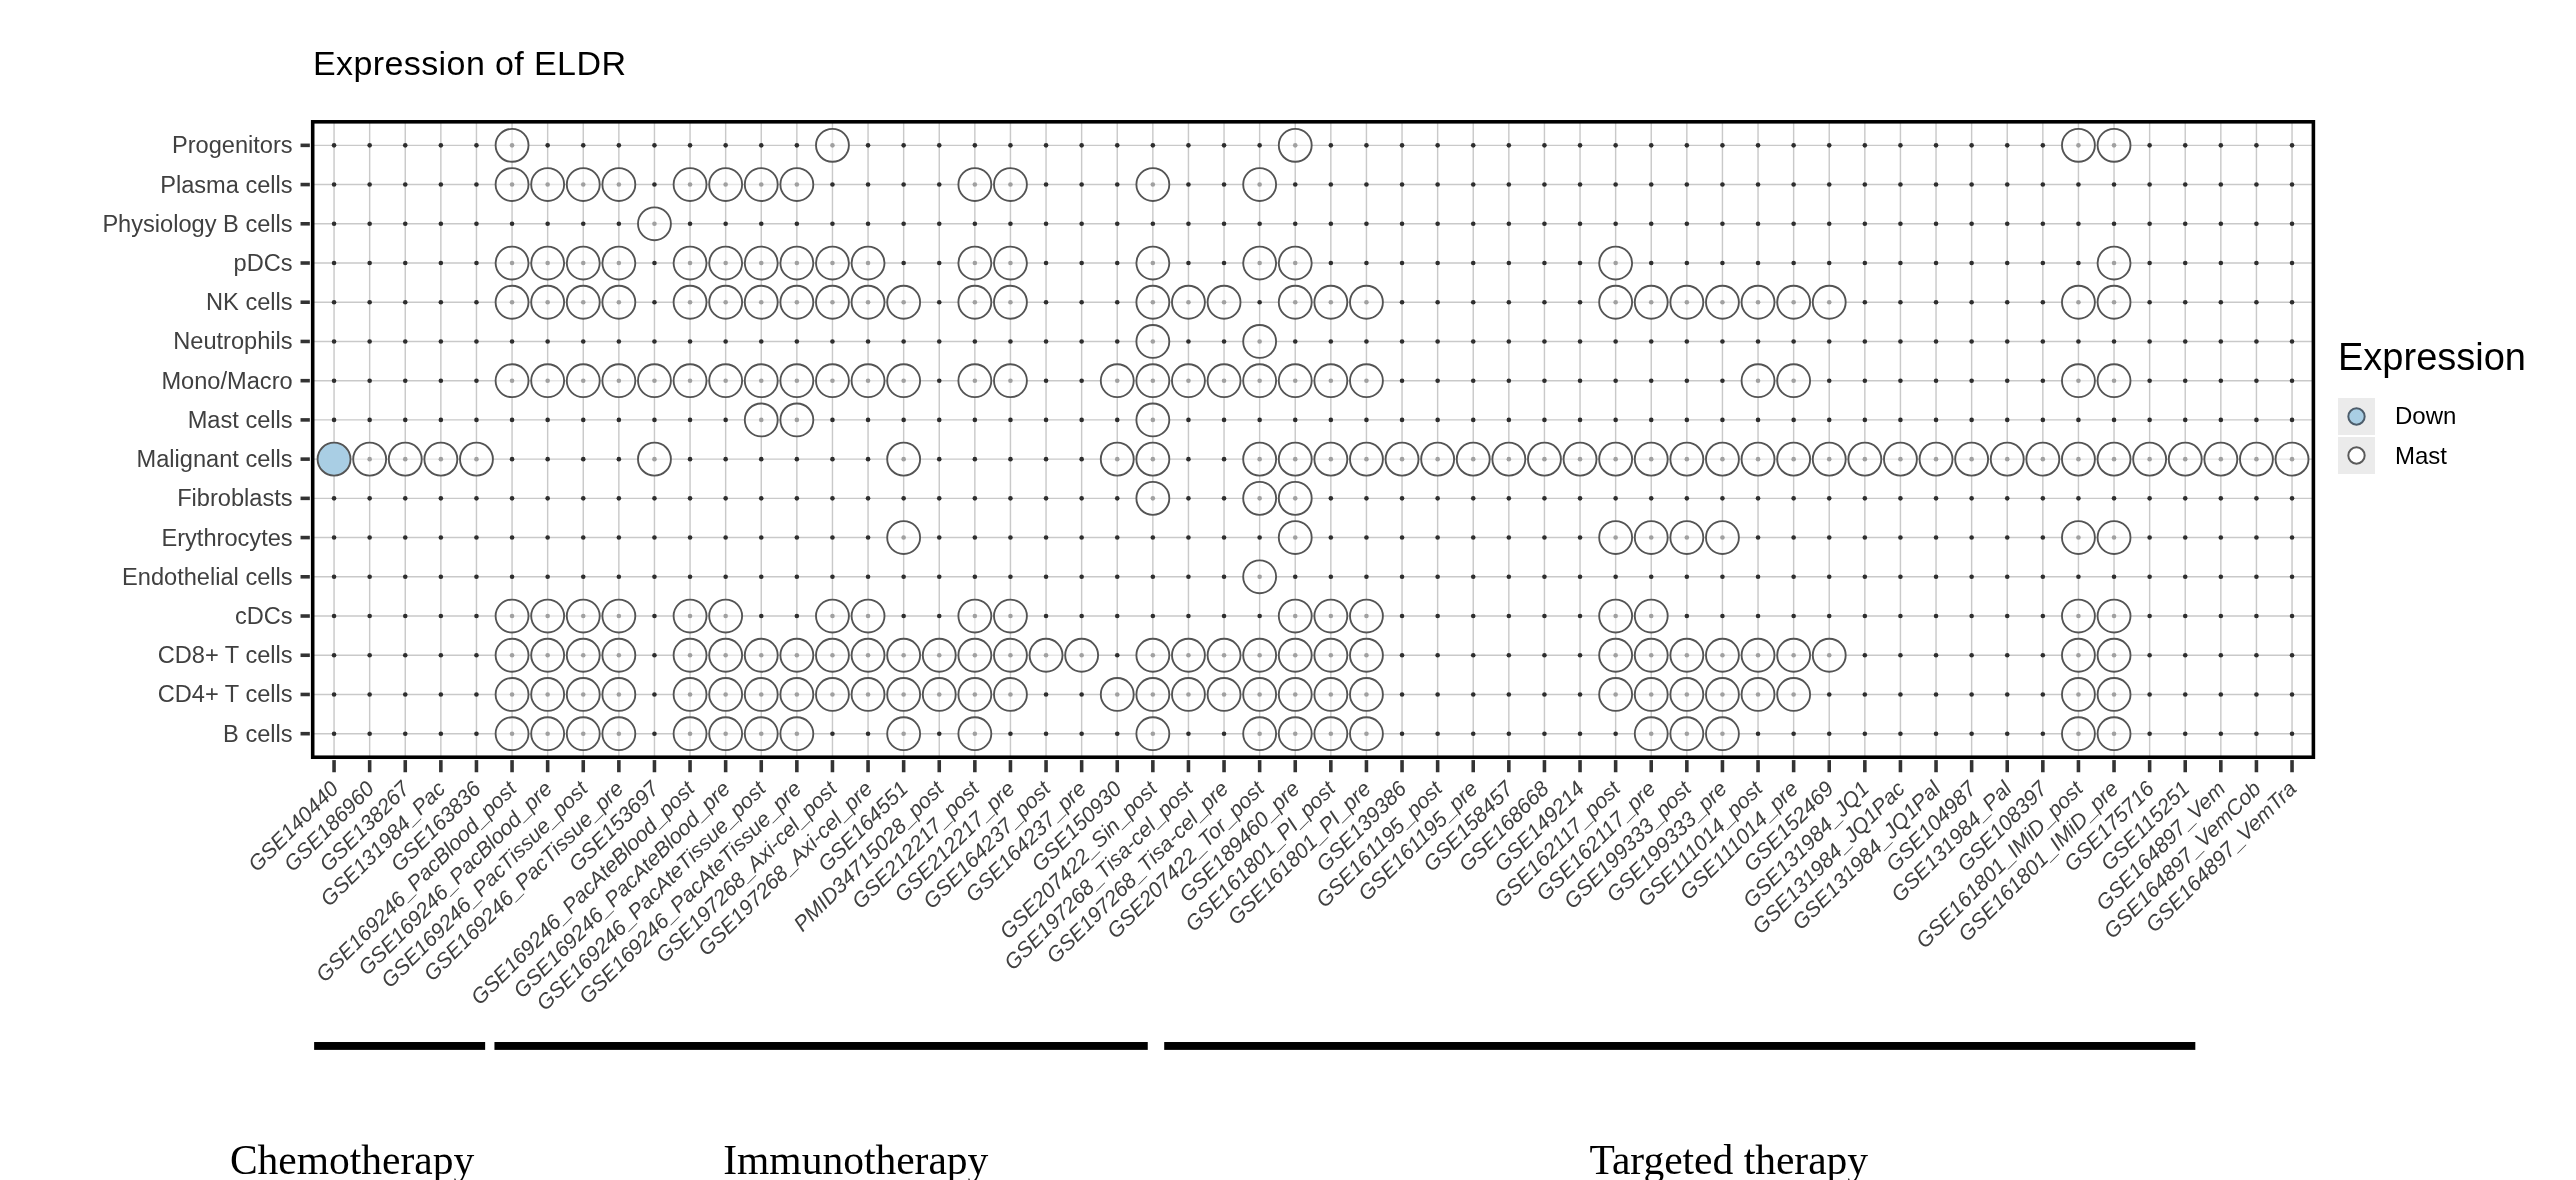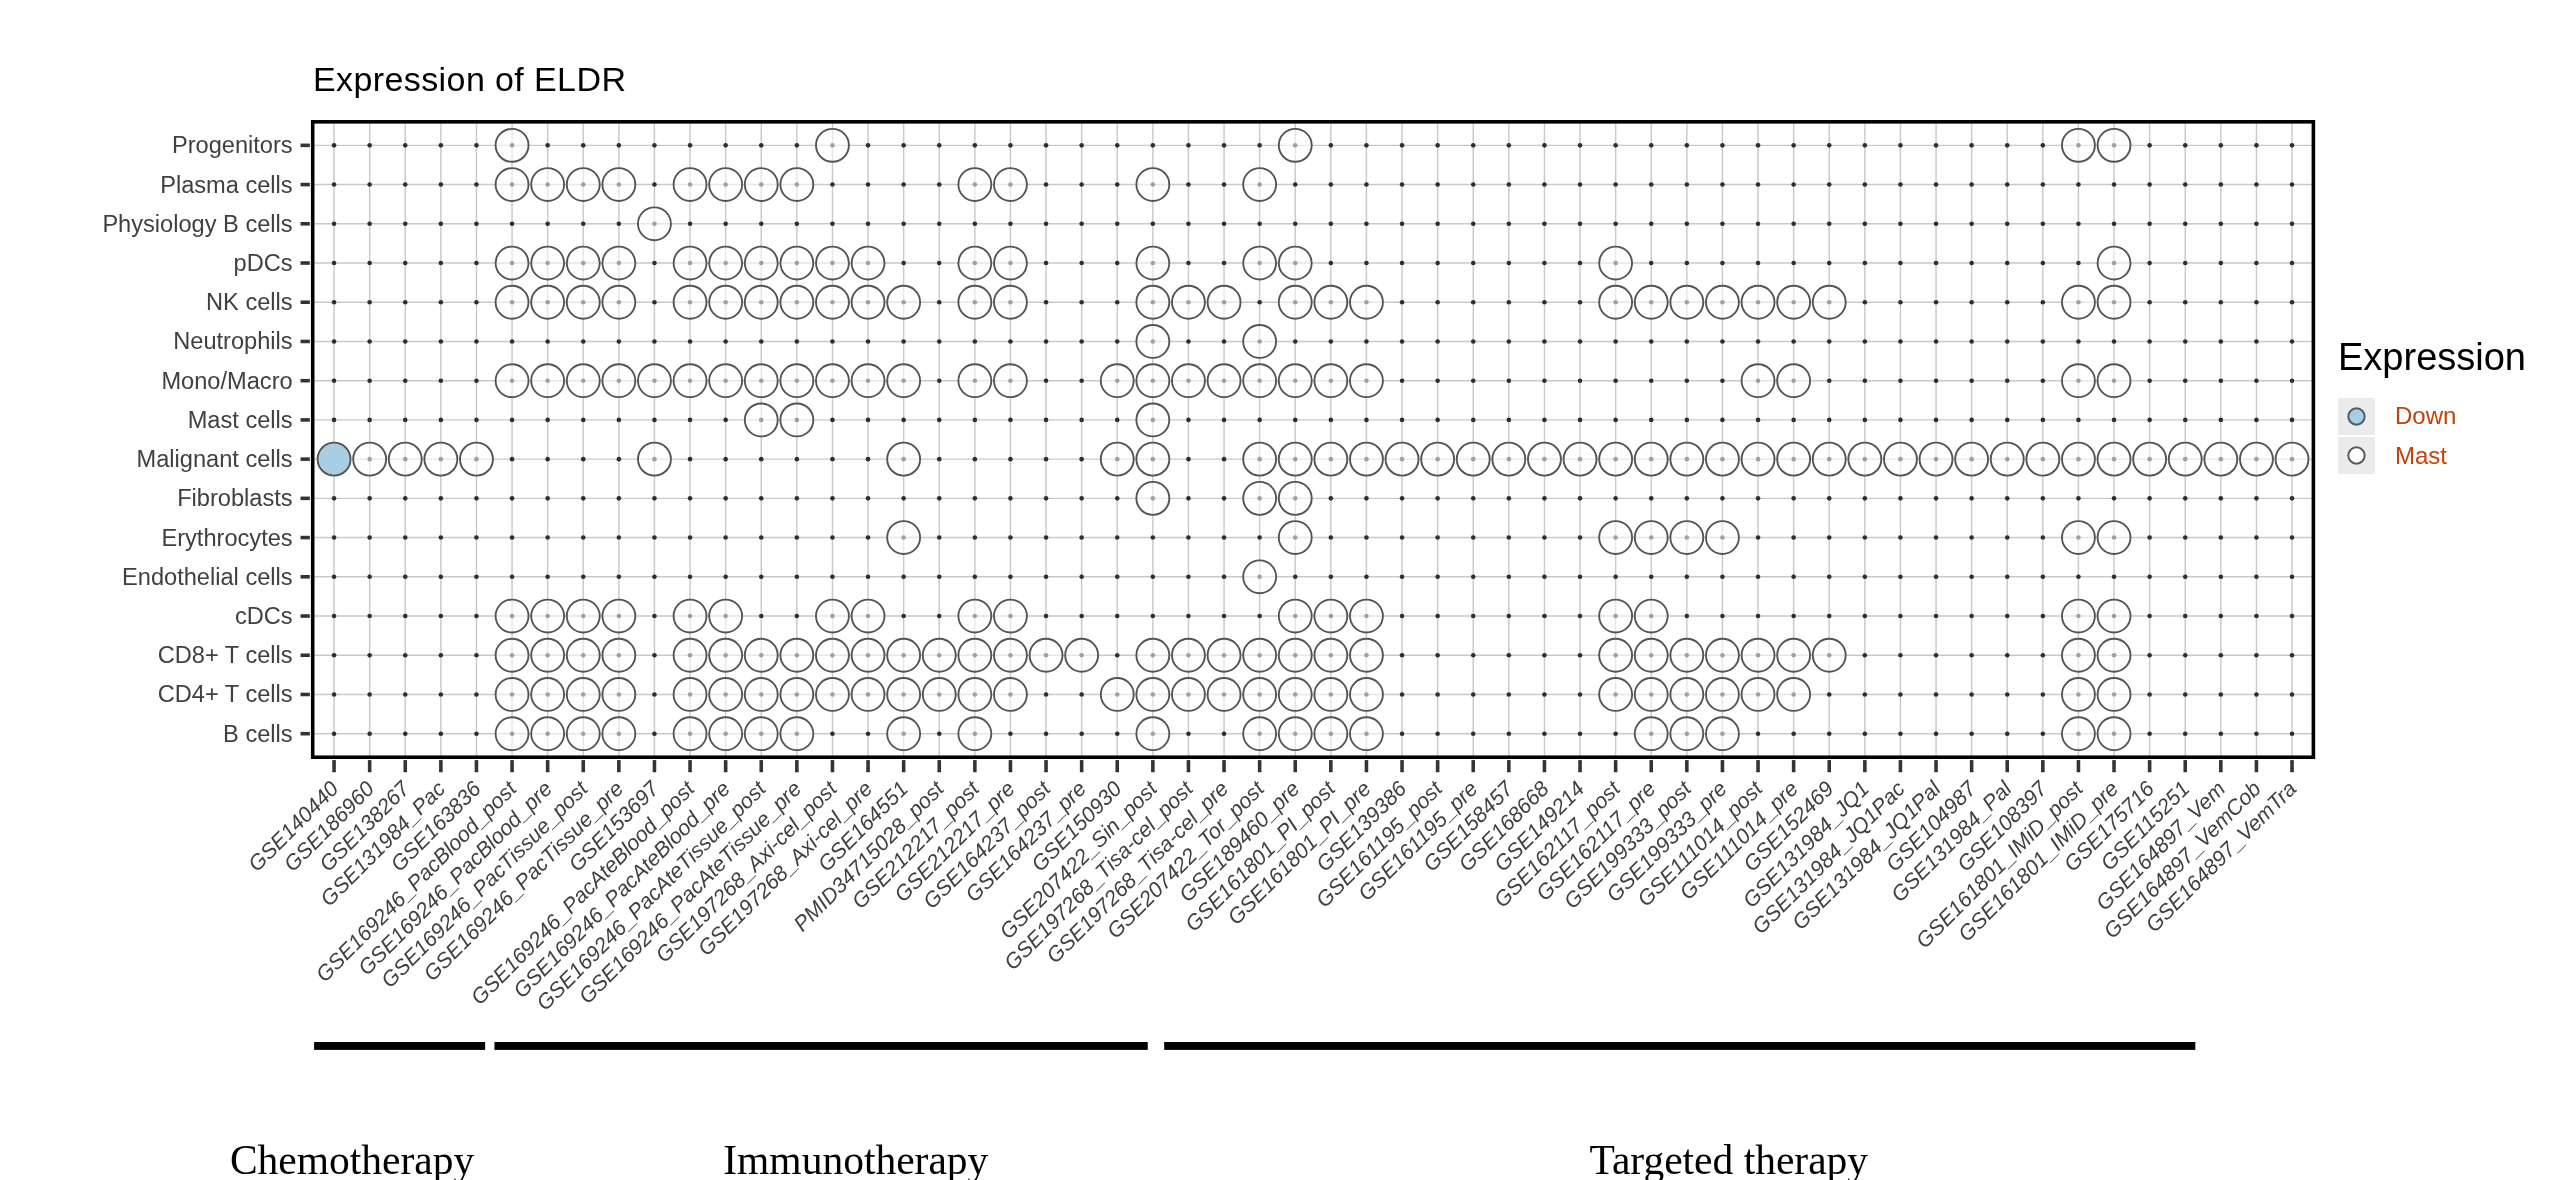--- a/index.html
+++ b/index.html
@@ -1,25 +1,25 @@
 <!DOCTYPE html>
 <html style="font-size:11.4px"><head>
 <meta charset="utf-8">
 <style>
   html,body{margin:0;padding:0;background:#ffffff;}
   #figure{position:relative;width:2576px;height:1181px;background:#ffffff;overflow:hidden;
           font-family:"Liberation Sans", sans-serif;}
-  #plot-title{position:absolute;left:313px;top:60px;font-size:34px;color:#000000;letter-spacing:0.4px;}
+  #plot-title{position:absolute;left:313px;top:44px;font-size:34px;color:#000000;letter-spacing:0.4px;}
   #plot-svg{position:absolute;left:0;top:0;}
   
   #legend{position:absolute;left:2338px;top:336px;width:236px;}
   #legend-title{font-size:38px;color:#000000;margin-bottom:18.6px;}
   .legend-item{display:flex;align-items:center;margin-bottom:2.9px;}
   .legend-key{width:37px;height:37px;background:#ebebeb;display:flex;align-items:center;justify-content:center;}
-  .legend-label{font-size:24px;color:#c2410c;margin-left:20px;}
+  .legend-label{font-size:24px;color:#000000;margin-left:20px;}
 </style>
 </head>
 <body>
 
 <div id="figure">
   <div id="plot-title">Expression of ELDR</div>
   <svg id="plot-svg" width="2576" height="1181" viewBox="0 0 3600 1650">
       <rect x="437" y="170" width="2796" height="888" fill="#ffffff"></rect>
       <line x1="466.85053380782915" y1="170" x2="466.85053380782915" y2="1058" stroke="#c9c9c9" stroke-width="2"></line>
       <line x1="516.6014234875445" y1="170" x2="516.6014234875445" y2="1058" stroke="#c9c9c9" stroke-width="2"></line>

